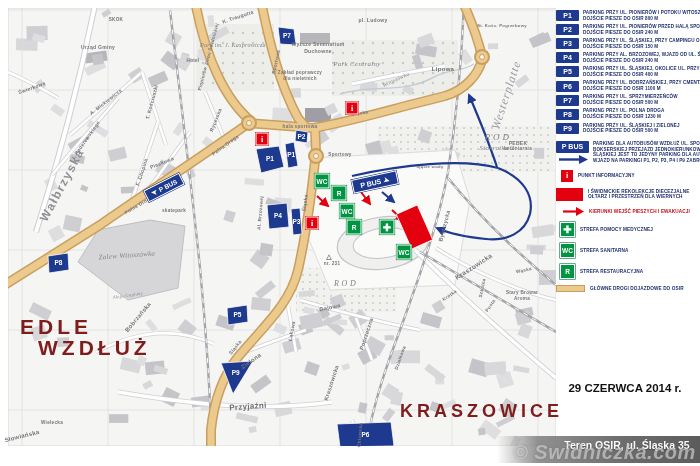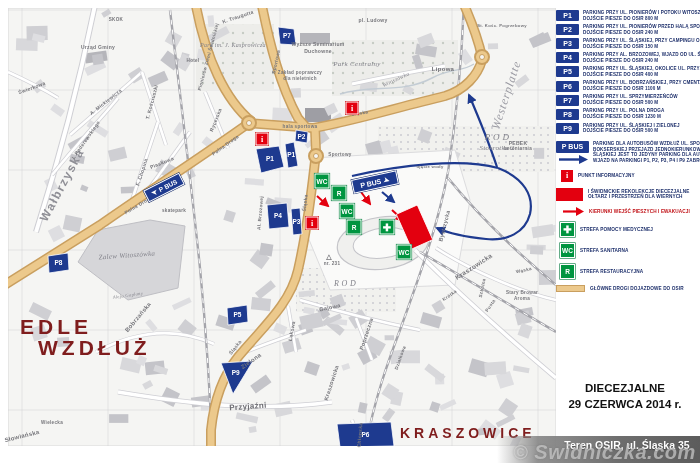--- a/index.html
+++ b/index.html
@@ -447,21 +447,21 @@
       <div class="slabel" style="left: 524px; top: 271px; font-size: 4.6px; transform: translate(-50%, -50%) rotate(-12deg);">Wąska</div>
       <div class="slabel" style="left: 522px; top: 293px; font-size: 4.6px; transform: translate(-50%, -50%) rotate(0deg);">Stary Browar</div>
       <div class="slabel" style="left: 522px; top: 299px; font-size: 4.6px; transform: translate(-50%, -50%) rotate(0deg);">Aroma</div>
       <div class="slabel" style="left: 502px; top: 26px; font-size: 4.2px; transform: translate(-50%, -50%) rotate(0deg);">St. Kośc. Pogrzebowy</div>
       <div class="slabel" style="left: 445px; top: 226px; font-size: 5.5px; transform: translate(-50%, -50%) rotate(-76deg);">Bystrzycka</div>
       <div class="slabel st-i" style="left: 497px; top: 137px; font-size: 9px; transform: translate(-50%, -50%) rotate(0deg);">R O D</div>
       <div class="slabel st-i" style="left: 497px; top: 148px; font-size: 7px; transform: translate(-50%, -50%) rotate(0deg);">Stokrotka 2</div>
       <div class="slabel st-i" style="left: 345px; top: 284px; font-size: 8px; transform: translate(-50%, -50%) rotate(0deg);">R O D</div>
       <div class="alabel" style="left: 20px; top: 316px; font-size: 21px;">EDLE</div>
       <div class="alabel" style="left: 38px; top: 337px; font-size: 21px;">WZDŁUŻ</div>
-      <div class="alabel" style="left: 400px; top: 426px; font-size: 14px;">KRASZOWICE</div>
+      <div class="alabel" style="left: 400px; top: 402px; font-size: 18px;">KRASZOWICE</div>
       <div class="zone" style="left: 322px; top: 181px;">WC</div>
       <div class="zone" style="left: 339px; top: 193px;">R</div>
       <div class="zone" style="left: 347px; top: 211px;">WC</div>
       <div class="zone" style="left: 354px; top: 227px;">R</div>
       <div class="zone med" style="left: 387px; top: 227px;">✚</div>
       <div class="zone" style="left: 404px; top: 252px;">WC</div>
       <div class="ip" style="left: 262px; top: 139px;">i</div>
       <div class="ip" style="left: 352px; top: 108px;">i</div>
       <div class="ip" style="left: 312px; top: 223px;">i</div>
       <div class="banner" style="left: 352px; top: 175px; width: 44px; height: 12px; font-size: 7px; transform: rotate(-12deg);">
@@ -595,20 +595,19 @@
       <span class="lg-text">STREFA RESTAURACYJNA</span>
     </div>
 
     <div class="lg-misc">
       <span class="lg-ic ic-road"></span>
       <span class="lg-text">GŁÓWNE DROGI DOJAZDOWE DO OSIR</span>
     </div>
   </div>
 
   <div id="title-block">
-    <div>DIECEZJALNE</div>
     <div>29 CZERWCA 2014 r.</div>
   </div>
   <div id="bottom-bar"></div>
   <div id="venue">Teren OSIR, ul. Śląska 35</div>
   <div id="watermark">© Swidniczka.com</div>
 
 </div>
 
 </body></html>

